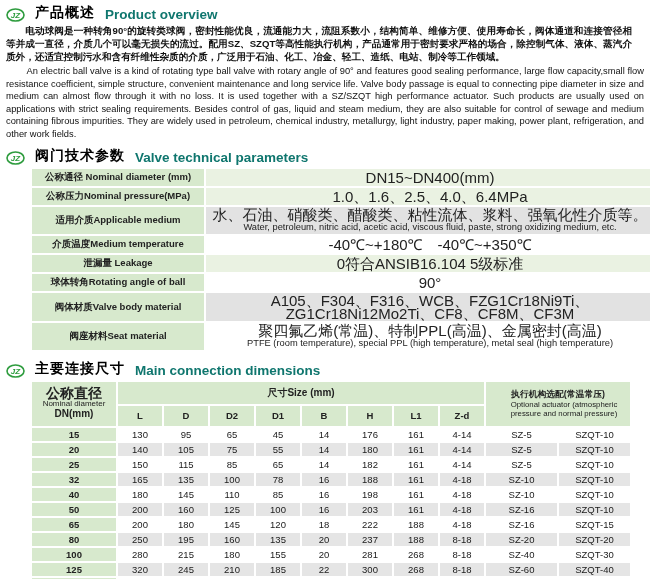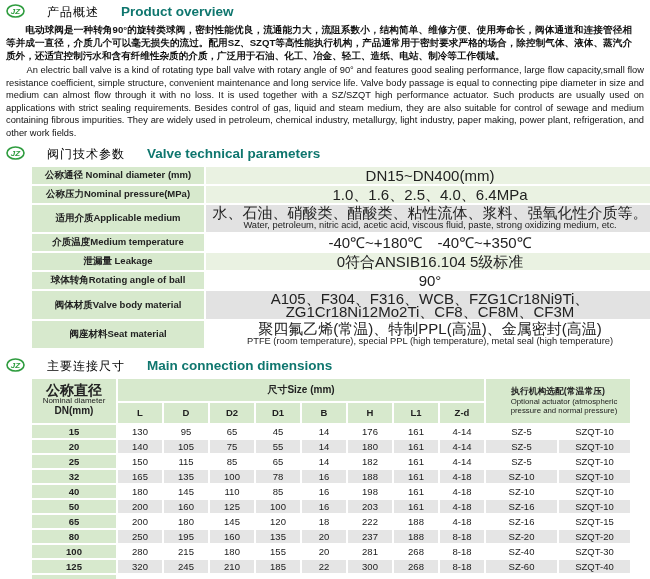--- a/index.html
+++ b/index.html
@@ -4,23 +4,23 @@
 <style>
   html,body{margin:0;padding:0;}
   body{
     width:650px;height:579px;overflow:hidden;background:#ffffff;
     font-family:"Liberation Sans", sans-serif;color:#1a1a1a;
     -webkit-font-smoothing:antialiased;
   }
   .page{padding:2px 4px 0 4px;}
 
   
-  .heading{display:flex;align-items:flex-start;gap:22px;margin:2px 0 2px 2px;}
+  .heading{display:flex;align-items:flex-end;gap:10px;margin:2px 0 2px 2px;}
   .brand{display:inline-flex;align-items:center;}
-  .h-zh{font-weight:normal;font-size:12px;letter-spacing:1px;color:#000;}
+  .h-zh{font-weight:bold;font-size:14px;letter-spacing:1px;color:#000;}
   .h-en{font-weight:bold;font-size:13.5px;color:#0f766e;}
 
   
   .zh-para{
     margin:1px 14px 2px 2px;font-size:9.6px;line-height:13px;
     text-align:justify;text-indent:2em;font-weight:bold;color:#111;
   }
   .en-para{
     margin:0 2px 6px 2px;font-size:9.3px;line-height:12.6px;
     text-align:justify;text-indent:2.2em;color:#111;

